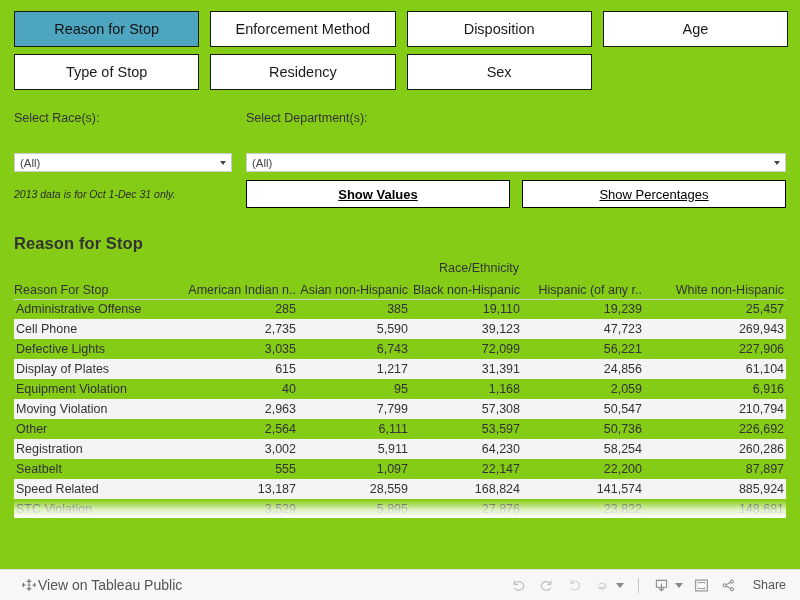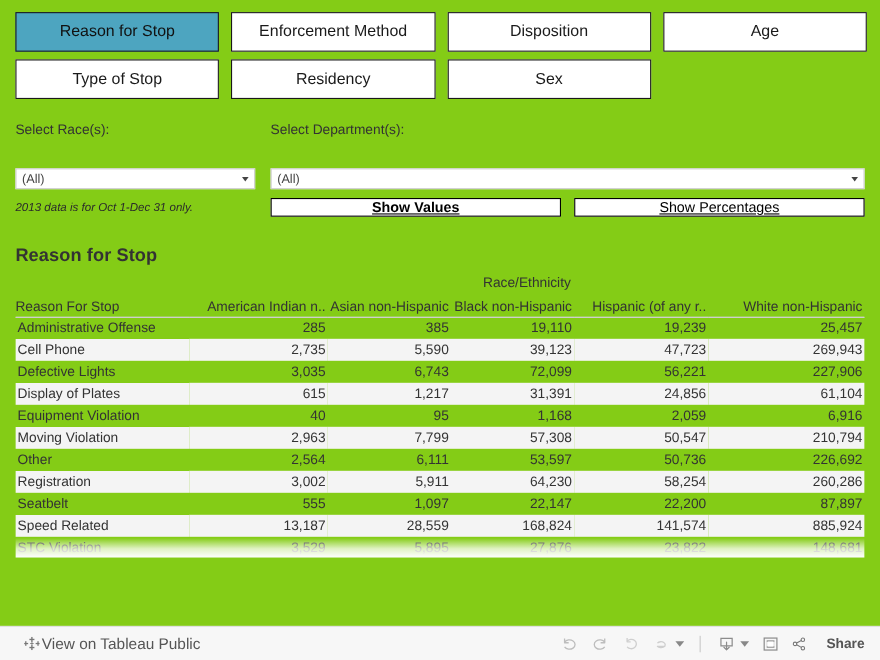--- a/index.html
+++ b/index.html
@@ -103,21 +103,21 @@
     color: #2b2b2b;
     line-height: 14px;
   }
   .toggle-wrap {
     flex: 1 1 auto;
     display: flex;
     gap: 12px;
   }
   .toggle-btn {
     flex: 1 1 0;
-    height: 17px;
+    height: 28px;
     border: 1px solid #000000;
     background: #ffffff;
     display: flex;
     align-items: center;
     justify-content: center;
     font-size: 13px;
     color: #000000;
     text-decoration: underline;
     cursor: pointer;
     line-height: 1;
@@ -248,21 +248,20 @@
     margin: 0 8px;
   }
   .share-btn {
     display: flex;
     align-items: center;
     gap: 17px;
     font-size: 12.5px;
     color: #555555;
     cursor: pointer;
     padding-left: 4px;
-    font-weight: bold;
   }
 </style>
 </head>
 <body>
 
 <div id="app">
 
   <div class="tab-grid">
       <div class="tab-btn active">Reason for Stop</div>
       <div class="tab-btn">Enforcement Method</div>

